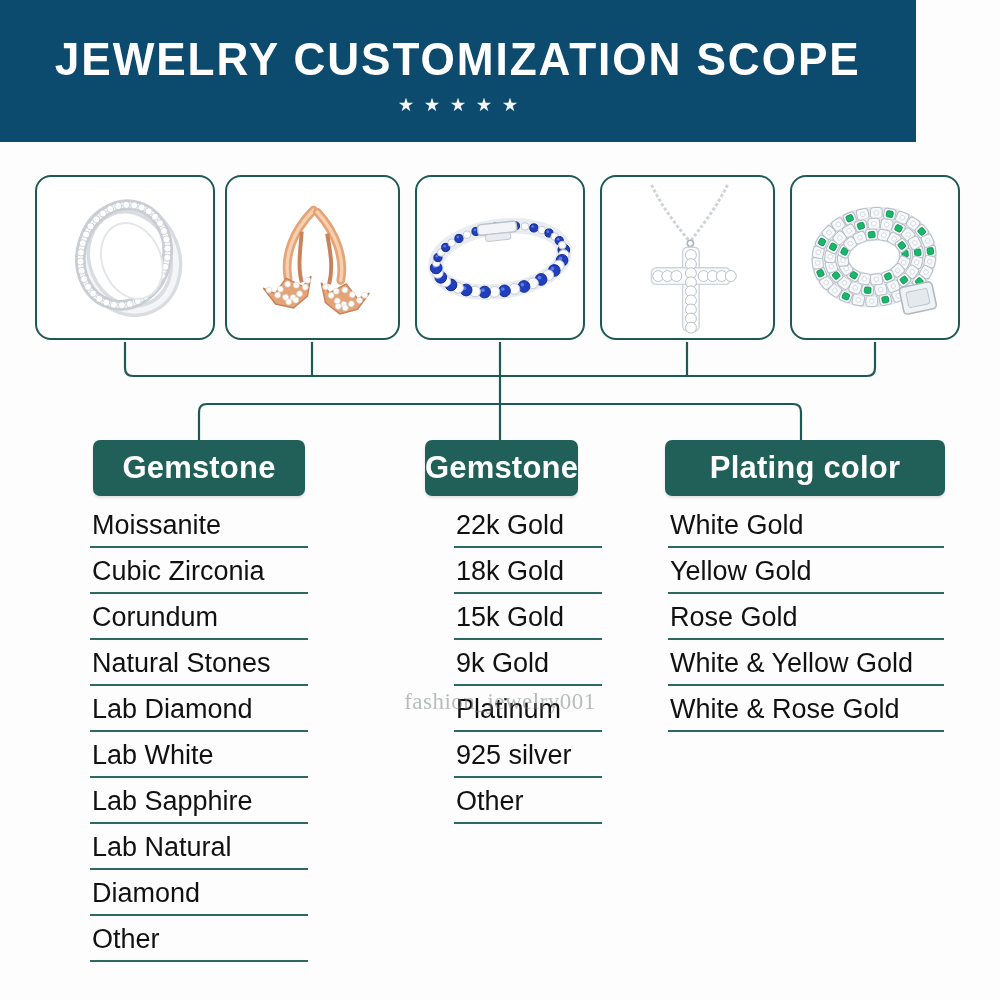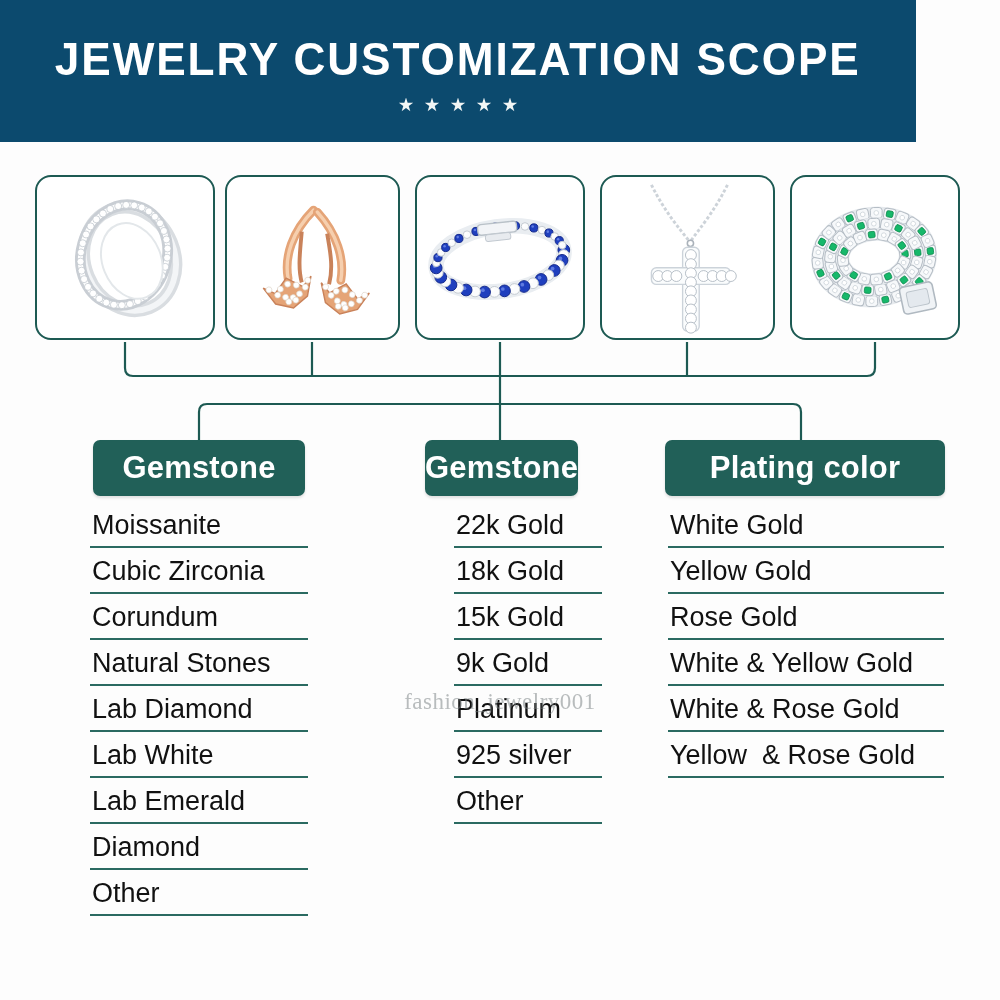--- a/index.html
+++ b/index.html
@@ -639,40 +639,40 @@
 
   <div id="categories">
       <div class="cat-header" style="left: 93px; top: 440px; width: 212px; height: 56px;">Gemstone</div>
       <div class="option-list" style="left: 90px; top: 512px; width: 218px;">
         <div class="option-item">Moissanite</div>
         <div class="option-item">Cubic Zirconia</div>
         <div class="option-item">Corundum</div>
         <div class="option-item">Natural Stones</div>
         <div class="option-item">Lab Diamond</div>
         <div class="option-item">Lab White</div>
-        <div class="option-item">Lab Emerald</div>
+        <div class="option-item">Lab Sapphire</div>
+        <div class="option-item">Lab Natural</div>
         <div class="option-item">Diamond</div>
         <div class="option-item">Other</div>
       </div>
       <div class="cat-header" style="left: 425px; top: 440px; width: 153px; height: 56px;">Gemstone</div>
       <div class="option-list" style="left: 454px; top: 512px; width: 148px;">
         <div class="option-item">22k Gold</div>
         <div class="option-item">18k Gold</div>
         <div class="option-item">15k Gold</div>
         <div class="option-item">9k Gold</div>
         <div class="option-item">Platinum</div>
         <div class="option-item">925 silver</div>
         <div class="option-item">Other</div>
       </div>
       <div class="cat-header" style="left: 665px; top: 440px; width: 280px; height: 56px;">Plating color</div>
       <div class="option-list" style="left: 668px; top: 512px; width: 276px;">
         <div class="option-item">White Gold</div>
         <div class="option-item">Yellow Gold</div>
         <div class="option-item">Rose Gold</div>
         <div class="option-item">White &amp; Yellow Gold</div>
         <div class="option-item">White &amp; Rose Gold</div>
-        <div class="option-item">Yellow  &amp; Rose Gold</div>
       </div>
     </div>
 
   <div id="watermark">fashion_jewelry001</div>
 
 </div>
 
 </body></html>

